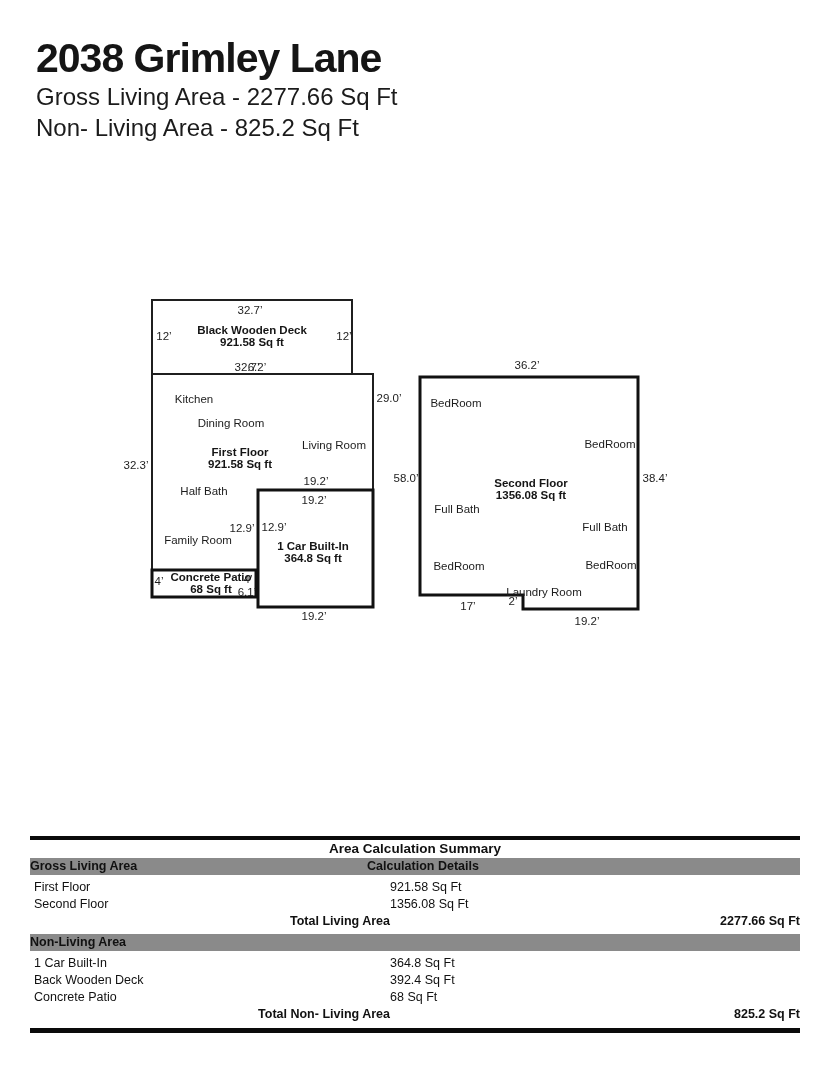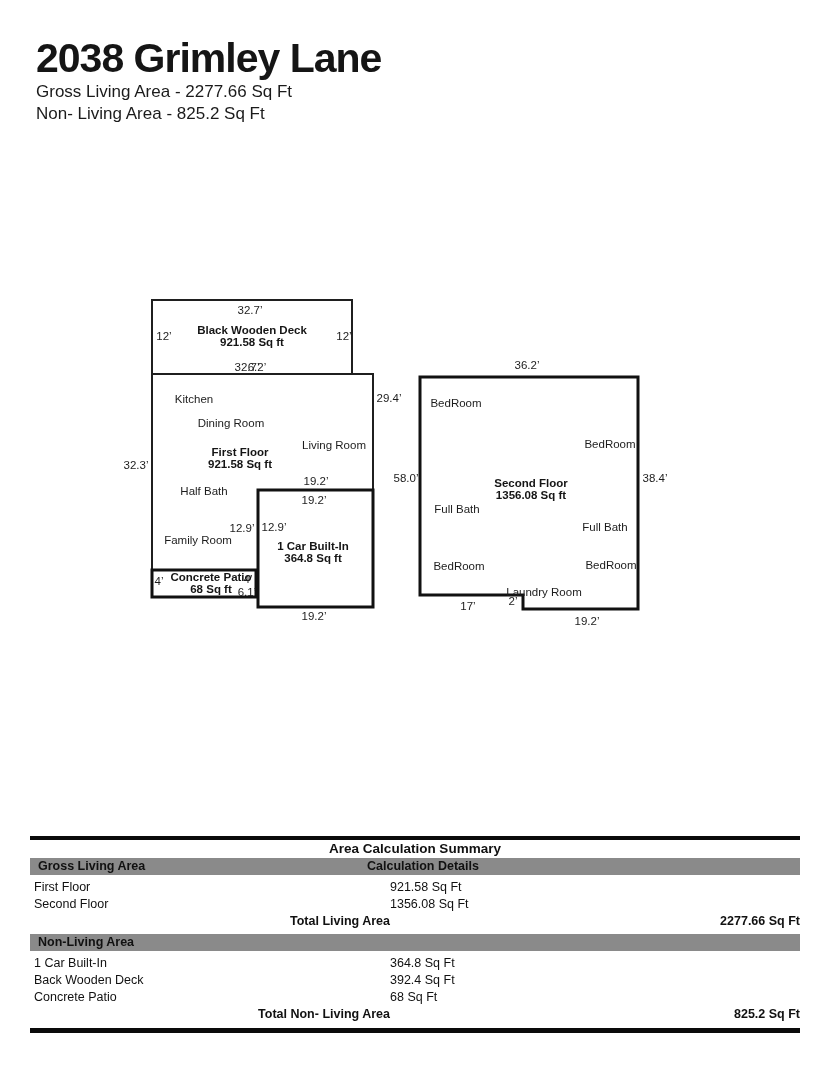--- a/index.html
+++ b/index.html
@@ -1,34 +1,34 @@
 <!DOCTYPE html>
 <html><head>
 <meta charset="utf-8">
 <style>
   html,body{margin:0;padding:0;background:#ffffff;}
   #page{position:relative;width:825px;height:1068px;background:#fff;overflow:hidden;
         font-family:"Liberation Sans",sans-serif;color:#1c1c1c;}
   
   .hdr{position:absolute;left:36px;top:36px;}
   .hdr h1{margin:0;font-size:41px;font-weight:700;letter-spacing:-1px;color:#151515;line-height:1.1;}
-  .hdr .sub{font-size:17px;font-weight:400;color:#1b1b1b;line-height:1.3;}
+  .hdr .sub{font-size:24px;font-weight:400;color:#1b1b1b;line-height:1.3;}
   
   svg.plan{position:absolute;left:0;top:0;pointer-events:none;}
   
   .lbl{position:absolute;transform:translate(-50%,-50%);font-size:11.5px;white-space:nowrap;color:#1c1c1c;}
   .blk{position:absolute;transform:translate(-50%,-50%);text-align:center;font-size:11.5px;
        font-weight:bold;line-height:1.08;white-space:nowrap;color:#151515;}
   
   .tbl{position:absolute;left:30px;top:836px;width:770px;font-size:12.5px;color:#111;}
   .bar{height:4px;background:#0a0a0a;}
   .bar.bot{height:5px;}
   .ttl{text-align:center;font-weight:bold;font-size:13.5px;padding:1px 0 2px 0;}
   .band{position:relative;background:#8a8a8a;height:17px;font-weight:bold;line-height:17px;}
-  .band .l{padding-left:8px;}
+  .band .l{padding-left:0;}
   .band .c{position:absolute;left:16px;right:0;top:0;text-align:center;}
   .rows{padding:4px 0 5px 0;}
   .trow{display:grid;grid-template-columns:360px 1fr;height:16.8px;line-height:16.8px;}
   .trow .c1{padding-left:4px;}
   .trow.total{font-weight:bold;text-align:right;}
 </style>
 </head>
 <body>
 
 <div id="page">
@@ -60,21 +60,21 @@
   <div class="lbl" style="left:194px;top:399px">Kitchen</div>
   <div class="lbl" style="left:231px;top:423px">Dining Room</div>
   <div class="lbl" style="left:334px;top:445px">Living Room</div>
   <div class="blk" style="left:240px;top:458px">
     <div>First Floor</div>
     <div>921.58 Sq ft</div>
   </div>
   <div class="lbl" style="left:204px;top:491px">Half Bath</div>
   <div class="lbl" style="left:198px;top:540px">Family Room</div>
   <div class="lbl" style="left:136px;top:465px">32.3’</div>
-  <div class="lbl" style="left:389px;top:398px">29.4’</div>
+  <div class="lbl" style="left:389px;top:398px">29.0’</div>
   <div class="lbl" style="left:316px;top:481px">19.2’</div>
 
   <div class="lbl" style="left:314px;top:500px">19.2’</div>
   <div class="lbl" style="left:242px;top:528px">12.9’</div>
   <div class="lbl" style="left:274px;top:527px">12.9’</div>
   <div class="blk" style="left:313px;top:552px">
     <div>1 Car Built-In</div>
     <div>364.8 Sq ft</div>
   </div>
   <div class="lbl" style="left:314px;top:616px">19.2’</div>

